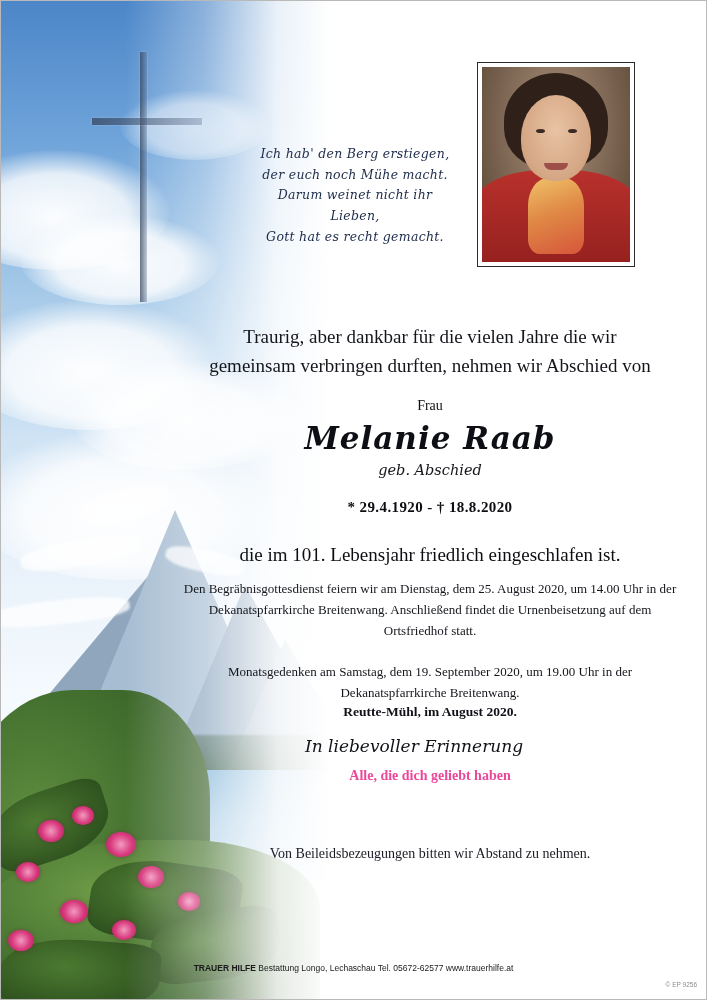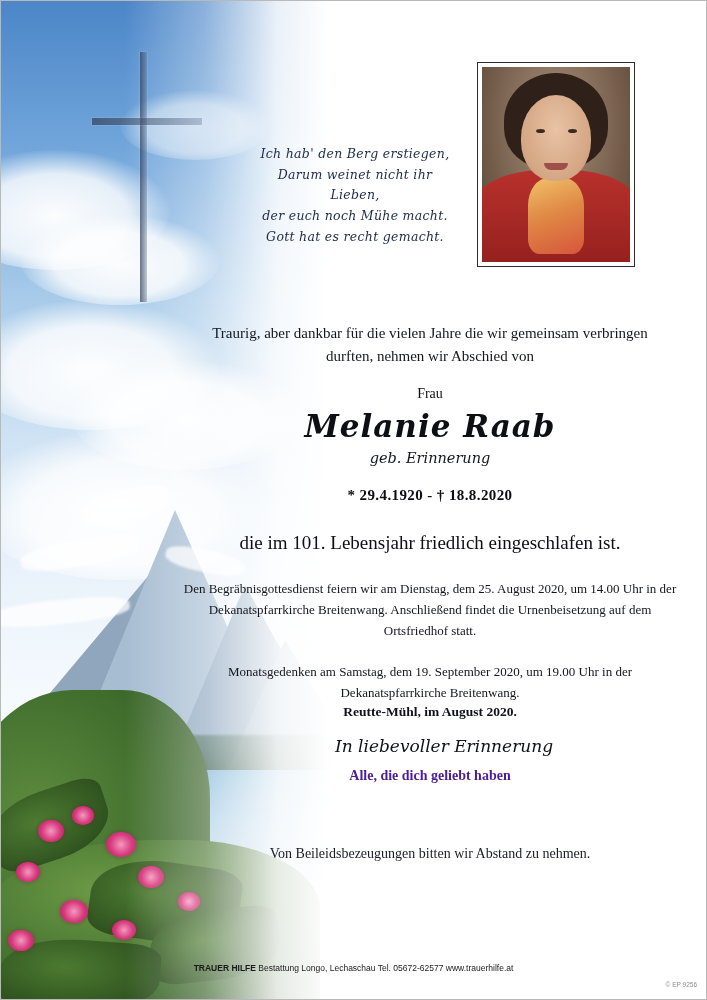--- a/index.html
+++ b/index.html
@@ -307,21 +307,21 @@
     position: absolute;
     left: 200px;
     top: 322px;
     width: 460px;
     text-align: center;
     color: #0e0e12;
   }
 
   .intro {
     font-family: "Liberation Serif", serif;
-    font-size: 15px;
+    font-size: 19px;
     line-height: 1.55;
     color: #14161c;
   }
   .salutation {
     margin-top: 17px;
     font-size: 14px;
     font-family: "Liberation Serif", serif;
   }
   .name {
     margin-top: 6px;
@@ -368,38 +368,38 @@
     left: 200px;
     top: 704px;
     width: 460px;
     text-align: center;
     font-size: 13.5px;
     font-weight: bold;
     color: #101218;
   }
   .memory {
     position: absolute;
-    left: 214px;
+    left: 184px;
     top: 736px;
     width: 460px;
     text-align: center;
     font-family: "DejaVu Serif", serif;
     font-style: italic;
     font-size: 17px;
     color: #101218;
   }
   .signature {
     position: absolute;
     left: 200px;
     top: 768px;
     width: 460px;
     text-align: center;
     font-size: 14px;
     font-weight: bold;
-    color: #4c1d95;
+    color: #ec4899;
   }
   .condolence {
     position: absolute;
     left: 180px;
     top: 846px;
     width: 500px;
     text-align: center;
     font-size: 14px;
     color: #1a1c22;
   }
@@ -486,30 +486,30 @@
       <div class="pt-hair"></div>
       <div class="pt-face"></div>
       <div class="pt-eye left"></div>
       <div class="pt-eye right"></div>
       <div class="pt-mouth"></div>
     </div>
   </div>
 
   <div class="poem">
     <div>Ich hab' den Berg erstiegen,</div>
+    <div>der euch noch Mühe macht.</div>
     <div>Darum weinet nicht ihr Lieben,</div>
-    <div>der euch noch Mühe macht.</div>
     <div>Gott hat es recht gemacht.</div>
   </div>
 
   <div class="center-col">
     <div class="intro">Traurig, aber dankbar für die vielen Jahre die wir gemeinsam verbringen durften, nehmen wir Abschied von</div>
     <div class="salutation">Frau</div>
     <div class="name">Melanie Raab</div>
-    <div class="maiden">geb. Erinnerung</div>
+    <div class="maiden">geb. Abschied</div>
     <div class="dates">* 29.4.1920 - † 18.8.2020</div>
     <div class="age-line">die im 101. Lebensjahr friedlich eingeschlafen ist.</div>
   </div>
 
   <div class="service">
     <div class="para1">Den Begräbnisgottesdienst feiern wir am Dienstag, dem 25. August 2020, um 14.00 Uhr in der Dekanatspfarrkirche Breitenwang. Anschließend findet die Urnenbeisetzung auf dem Ortsfriedhof statt.</div>
     <div class="para2">Monatsgedenken am Samstag, dem 19. September 2020, um 19.00 Uhr in der Dekanatspfarrkirche Breitenwang.</div>
   </div>
 
   <div class="place">Reutte-Mühl, im August 2020.</div>

